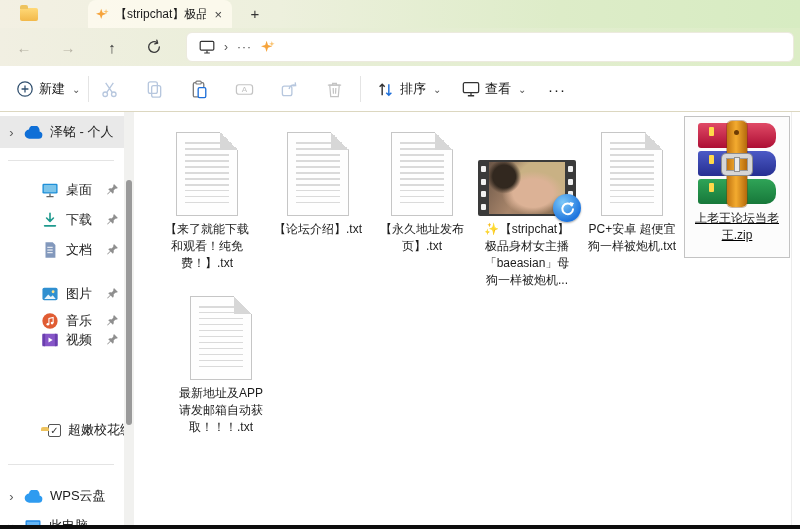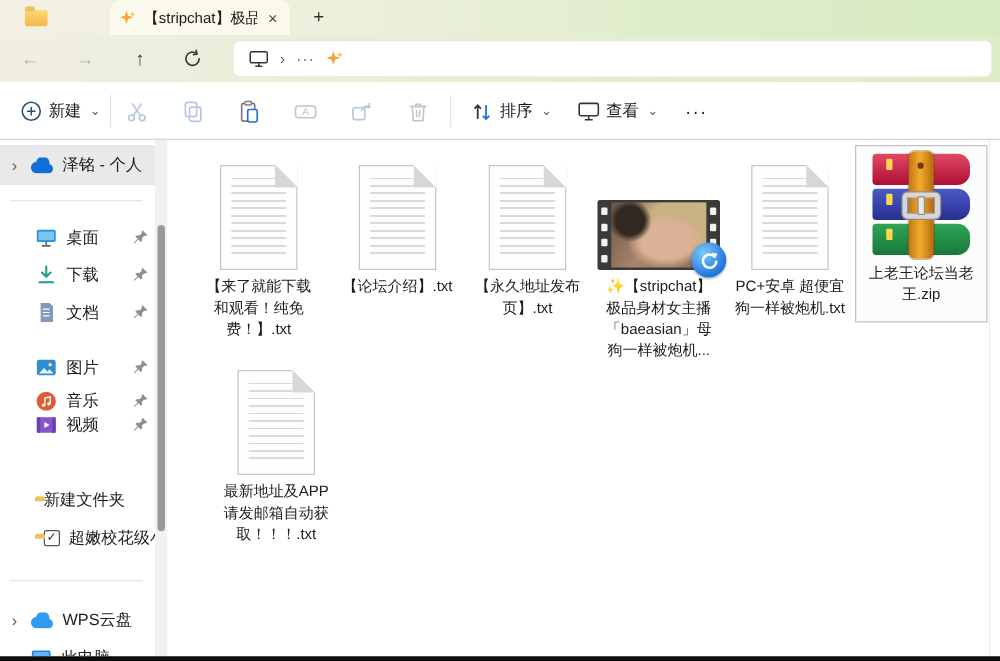--- a/index.html
+++ b/index.html
@@ -41,36 +41,36 @@
   
   .sidebar { position:absolute; left:0; top:112px; width:124px; bottom:4px; background:#fff; overflow:hidden; }
   .scroll-track { position:absolute; left:124px; top:112px; width:10px; bottom:4px; background:#f1f1ef; }
   .scroll-thumb { position:absolute; left:2px; top:68px; width:6px; height:245px; background:#9a9a9a; border-radius:3px; }
   .content { position:absolute; left:134px; top:112px; right:0; bottom:4px; background:#fff; }
   .v-line { position:absolute; right:8px; top:112px; bottom:4px; width:1px; background:#ededed; }
   .bottom-strip { position:absolute; left:0; bottom:0; width:100%; height:4px; background:#0d0d0d; }
 
   
   .side-item { position:absolute; left:0; width:124px; height:28px; display:flex; align-items:center; gap:7px;
-    padding-left:28px; font-size:13px; color:#1c1c1c; white-space:nowrap; overflow:hidden; }
+    padding-left:41px; font-size:13px; color:#1c1c1c; white-space:nowrap; overflow:hidden; }
   .side-item.haschev { padding-left:6px; }
   .side-item.selected { background:#e9e9e9; height:32px; }
   .chev { width:11px; color:#5a5a5a; font-size:13px; text-align:center; flex:none; }
   .chev.down { display:inline-block; transform:rotate(90deg); }
   .side-label { overflow:hidden; }
   .pin { position:absolute; right:5px; top:7px; }
   .side-sep { position:absolute; left:8px; width:106px; height:1px; background:#e4e4e4; }
   .cbx { flex:none; width:13px; height:13px; border:1px solid #555; border-radius:2px; background:#fff;
     font-size:10px; line-height:11px; text-align:center; color:#333; }
 
   
   .cell { position:absolute; width:104px; text-align:center; }
   .icon-wrap { height:98px; display:flex; align-items:flex-end; justify-content:center; }
   .file-label { margin-top:5px; font-size:12px; line-height:17px; color:#1c1c1c; white-space:pre-line; }
-  .cell.selected { border:1px solid #c3c3c3; background:#fcfcfc; width:106px; }
+  .cell.selected { border:1px solid #c3c3c3; background:#fcfcfc; width:106px;text-decoration:underline; }
   .cell.selected .icon-wrap { height:88px; }
 
   
   .doc-icon { position:relative; width:62px; height:84px; background:#fefefe; border:1px solid #c6c6c6; }
   .doc-lines { position:absolute; left:8px; right:8px; top:9px; bottom:9px;
     background:repeating-linear-gradient(to bottom,#dadada 0 1.5px,transparent 1.5px 6px); }
   .fold-cover { position:absolute; top:-1px; right:-1px; width:18px; height:18px; background:#fff; }
   .fold { position:absolute; top:-1px; right:-1px; width:18px; height:18px;
     background:linear-gradient(225deg,transparent 0 50%,#d7d7d7 50% 100%); }
 
@@ -284,24 +284,20 @@
         <rect x="1.5" y="2" width="17" height="14" rx="2" fill="#8655c8"></rect>
         <rect x="1.5" y="2" width="3" height="14" fill="#6a3fae"></rect>
           <rect x="15.5" y="2" width="3" height="14" fill="#6a3fae"></rect>
         <path d="M8.3 6.2 L13 9 L8.3 11.8 Z" fill="#fff"></path>
       </svg>
       <span class="side-label">视频</span>
       <span class="pin"><svg width="13" height="13" viewBox="0 0 14 14">
             <path d="M8.6 1.2 L12.8 5.4 C12 6 11 6.3 10 6.2 L8.2 8 C8.6 9.3 8.3 10.6 7.4 11.6 L5 9.2 L1.8 12.4 L1.2 11.8 L4.4 8.6 L2.4 6.6 C3.4 5.7 4.7 5.4 6 5.8 L7.8 4 C7.7 3 8 2 8.6 1.2 Z" fill="#8f8f8f"></path>
           </svg></span>
     </div>
-    <div class="side-item" style="top:274px">
-      <span><span class="mini-folder"></span></span>
-      <span class="side-label">新建文件夹</span>
-    </div>
     <div class="side-item" style="top:304px">
       <span><span class="mini-folder"></span></span>
       <span class="cbx">✓</span>
       <span class="side-label">超嫩校花级小</span>
     </div>
 
     <div class="side-sep" style="top:352px"></div>
     <div class="side-item haschev" style="top:370px">
       <span class="chev">›</span>
       <svg width="19" height="13" viewBox="0 0 20 14">

